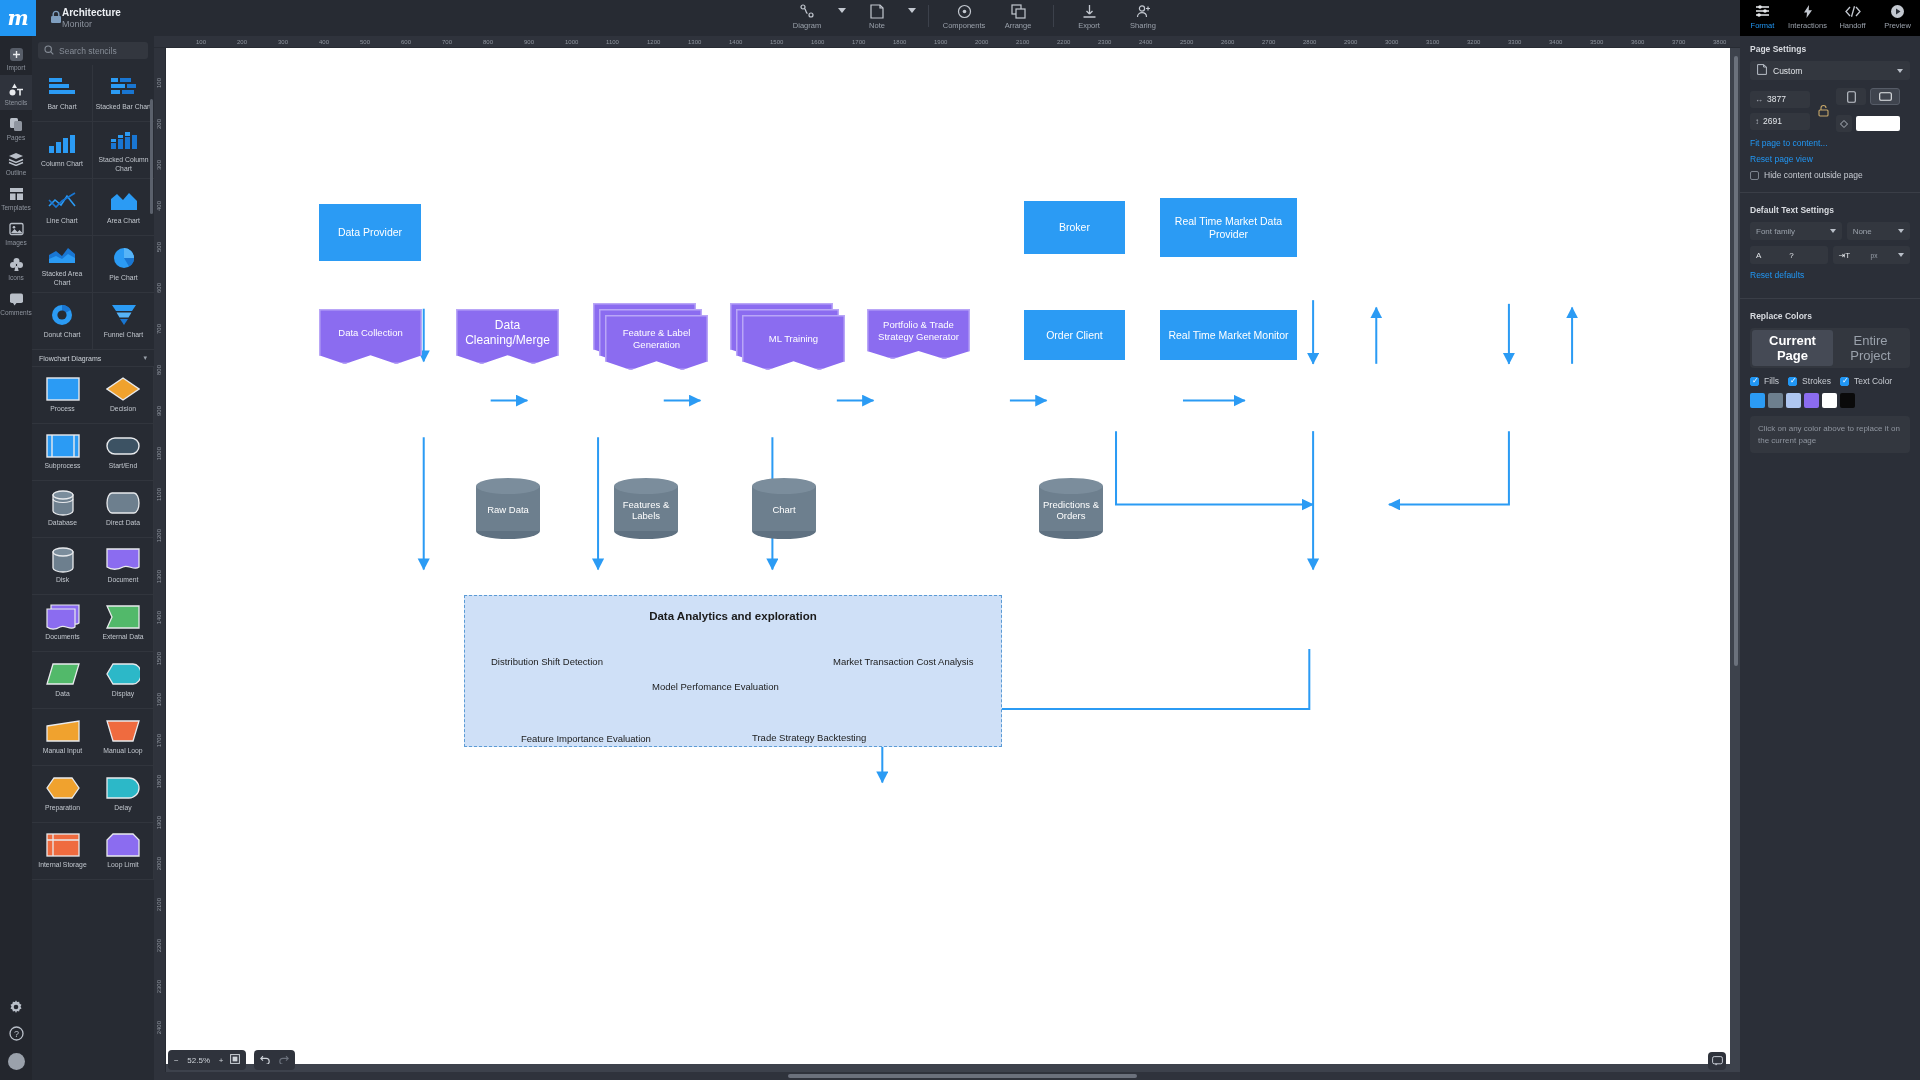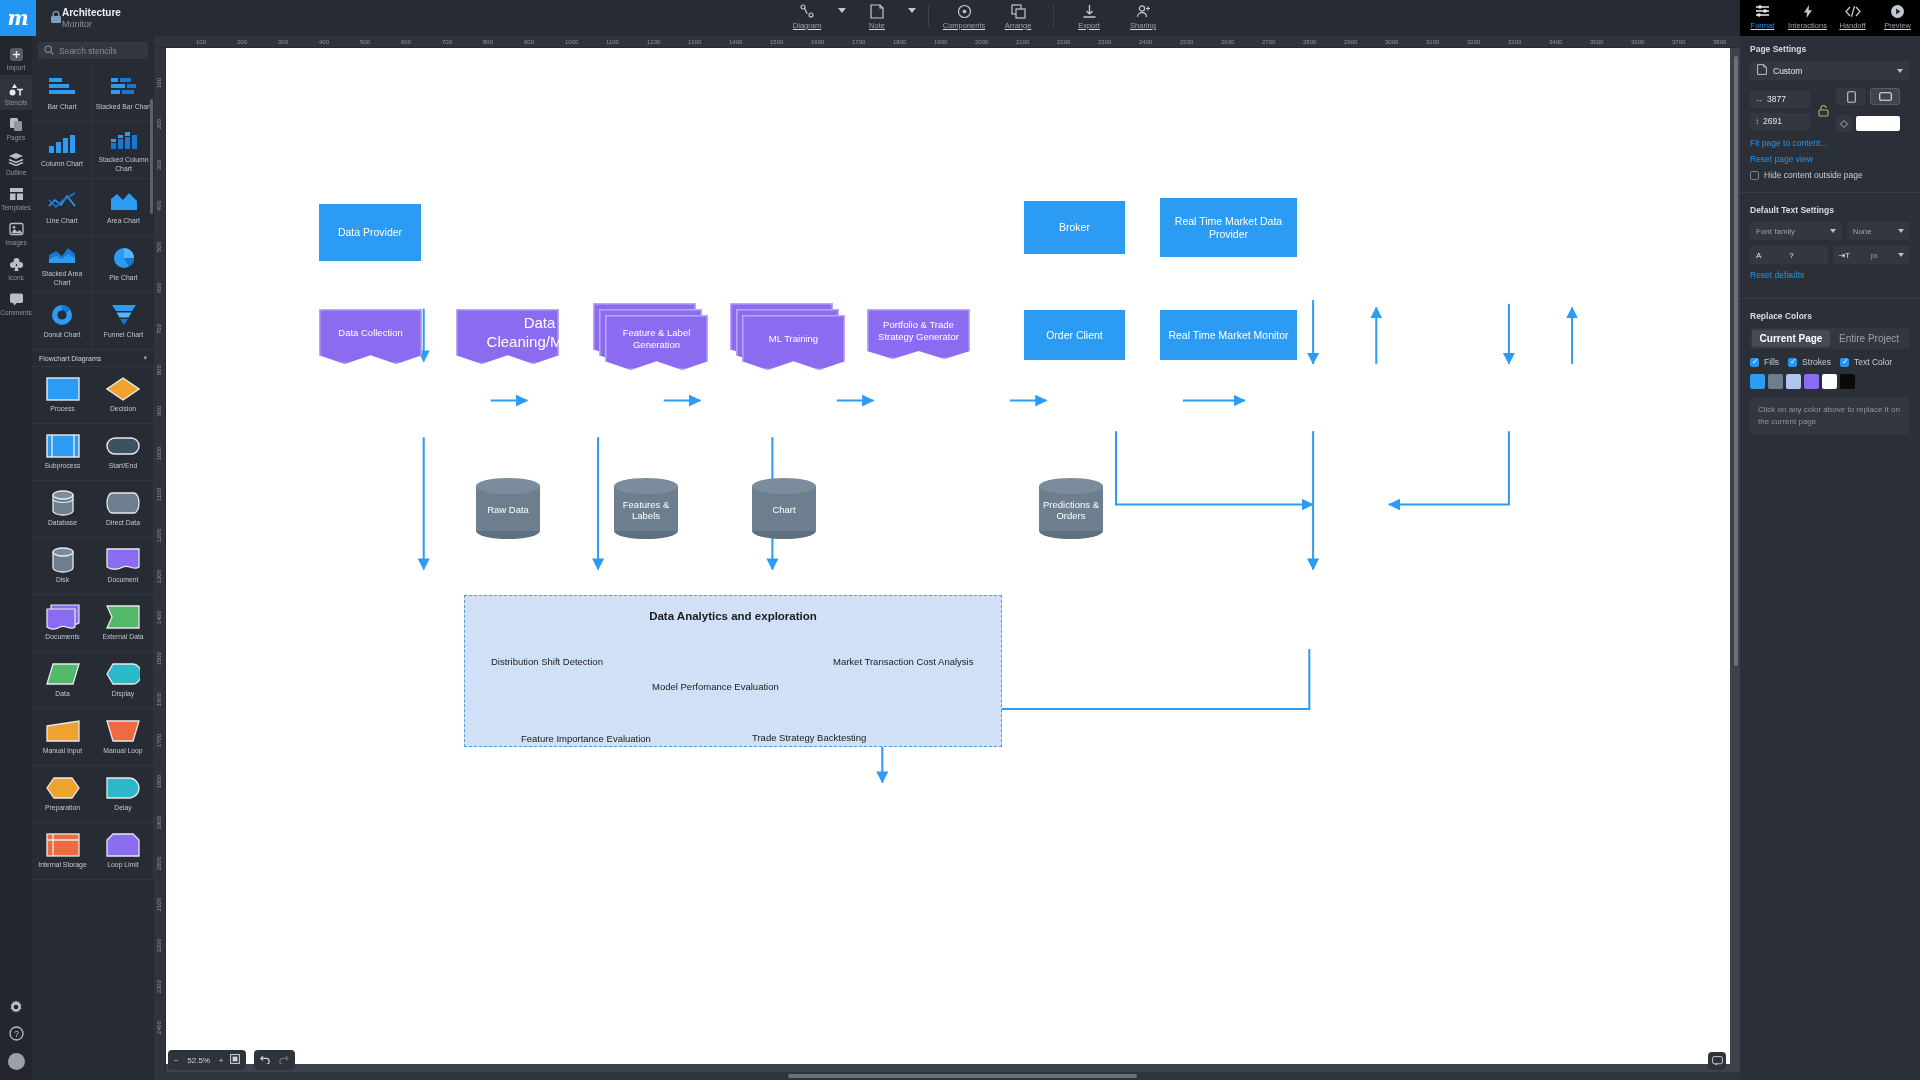--- a/index.html
+++ b/index.html
@@ -14,21 +14,21 @@
   
   .topbar { height:36px; background:#272b33; display:flex; align-items:stretch; position:relative; z-index:30; flex:0 0 36px; }
   .logo { width:36px; height:36px; background:#2196f3; color:#fff; display:flex; align-items:center; justify-content:center;
           font-family:"DejaVu Serif", serif; font-style:italic; font-size:20px; font-weight:700; }
   .doc-info { display:flex; align-items:center; padding-left:14px; }
   .lock-ic { color:#7f9fc0; font-size:15px; line-height:1; }
   .doc-text { display:flex; flex-direction:column; line-height:1.15; }
   .doc-title { font-size:10px; font-weight:700; color:#eceff3; }
   .doc-sub { font-size:9px; color:#8b929d; }
   .tb-center { position:absolute; left:780px; top:0; height:36px; display:flex; align-items:flex-start; gap:0; }
-  .tb-item { display:flex; flex-direction:column; align-items:center; justify-content:flex-start; width:54px; padding-top:3px; cursor:pointer;text-decoration:underline; }
+  .tb-item { display:flex; flex-direction:column; align-items:center; justify-content:flex-start; width:54px; padding-top:3px; cursor:pointer; }
   .tb-item .ic { height:16px; display:flex; align-items:center; justify-content:center; color:#c3c8d0; }
   .tb-item .lb { font-size:7.5px; color:#9aa1ab; margin-top:2px; white-space:nowrap; }
   .caret { width:16px; display:flex; align-items:center; justify-content:center; padding-top:8px; cursor:pointer; }
   .caret::after { content:""; border-left:4px solid transparent; border-right:4px solid transparent; border-top:5px solid #c3c8d0; }
   .tb-sep { width:1px; height:22px; background:#3c414b; margin:5px 8px 0 8px; }
   .tb-right { position:absolute; right:0; top:0; height:36px; width:180px; display:flex; align-items:flex-start; background:#000000; }
   .tb-right .tb-item { width:45px; }
   .tb-right .tb-item.active .lb { color:#2196f3; }
 
   
@@ -120,21 +120,21 @@
   .lnk { color:#2196f3; font-size:8.5px; margin:6px 0; cursor:pointer; display:block; }
   .chk { display:flex; align-items:center; gap:5px; font-size:8.5px; color:#c8ccd3; cursor:pointer; }
   .box { width:9px; height:9px; border:1px solid #7c838e; border-radius:2px; background:#2b2f38; flex:0 0 9px; }
   .box.on { background:#2196f3; border-color:#2196f3; position:relative; }
   .box.on::after { content:"✓"; position:absolute; left:1px; top:-2px; font-size:8px; color:#fff; }
   .divider { height:1px; background:#3a3e47; margin:4px 0; }
   .trow { display:flex; gap:5px; margin-top:6px; }
   .tfield { height:18px; background:#33373f; border-radius:3px; display:flex; align-items:center; padding:0 6px; font-size:8px; color:#9aa1ab; }
   .tfield .cv2 { margin-left:auto; border-left:3px solid transparent; border-right:3px solid transparent; border-top:4px solid #b9bfc8; }
   .segmented { display:flex; background:#33373f; border-radius:4px; padding:2px; margin-bottom:8px; }
-  .segbtn { flex:1; text-align:center; font-size:10px; padding:3px 0; border-radius:3px; color:#9aa1ab; cursor:pointer; }
+  .segbtn { flex:1; text-align:center; font-size:13px; padding:3px 17px; border-radius:3px; color:#9aa1ab; cursor:pointer; }
   .segbtn.active { background:#454a55; color:#fff; font-weight:700; }
   .chkrow { display:flex; gap:9px; margin-bottom:7px; }
   .swatches { display:flex; gap:3px; }
   .sw { width:15px; height:15px; border-radius:2px; cursor:pointer; }
   .hint { background:#33373f; border-radius:4px; padding:7px 8px; font-size:8px; color:#8f959f; line-height:1.45; margin-top:8px; }
 </style>
 </head>
 <body>
 
 <div class="app">
@@ -750,21 +750,21 @@
             <div class="node blue" style="left: 858px; top: 153px; width: 101px; height: 53px;">Broker</div>
             <div class="node blue" style="left: 994px; top: 150px; width: 137px; height: 59px;">Real Time Market Data Provider</div>
             <div class="node blue" style="left: 858px; top: 262px; width: 101px; height: 50px;">Order Client</div>
             <div class="node blue" style="left: 994px; top: 262px; width: 137px; height: 50px;">Real Time Market Monitor</div>
             <div class="doc-stack" style="left: 153px; top: 261px; width: 103px; height: 55px;">
               <div class="docshape" style="left: 0px; top: 0px; width: 103px; height: 55px; clip-path: polygon(0px 0px, 100% 0px, 100% 84%, 75% 100%, 50% 84%, 25% 100%, 0px 84%); box-shadow: rgb(185, 166, 247) 0px 0px 0px 1.5px inset;"></div>
               <div style="position: absolute; left: 0px; top: 0px; width: 103px; height: 47.3px; display: flex; align-items: center; justify-content: center; color: rgb(255, 255, 255); font-size: 9.5px; line-height: 1.22; text-align: center; padding: 0px 4px;">Data Collection</div>
             </div>
             <div class="doc-stack" style="left: 290px; top: 261px; width: 103px; height: 55px;">
               <div class="docshape" style="left: 0px; top: 0px; width: 103px; height: 55px; clip-path: polygon(0px 0px, 100% 0px, 100% 84%, 75% 100%, 50% 84%, 25% 100%, 0px 84%); box-shadow: rgb(185, 166, 247) 0px 0px 0px 1.5px inset;"></div>
-              <div style="position: absolute; left: 0px; top: 0px; width: 103px; height: 47.3px; display: flex; align-items: center; justify-content: center; color: rgb(255, 255, 255); font-size: 15px; line-height: 1.22; text-align: center; padding: 0px 13px; margin-left: 32px;">Data Cleaning/Merge</div>
+              <div style="position: absolute; left: 0px; top: 0px; width: 103px; height: 47.3px; display: flex; align-items: center; justify-content: center; color: rgb(255, 255, 255); font-size: 12px; line-height: 1.22; text-align: center; padding: 0px 13px;">Data Cleaning/Merge</div>
             </div>
             <div class="doc-stack" style="left: 427px; top: 255px; width: 115px; height: 67px;">
               <div class="docshape" style="left: 0px; top: 0px; width: 103px; height: 55px; clip-path: polygon(0px 0px, 100% 0px, 100% 84%, 75% 100%, 50% 84%, 25% 100%, 0px 84%); box-shadow: rgb(185, 166, 247) 0px 0px 0px 1.5px inset;"></div>
               <div class="docshape" style="left: 6px; top: 6px; width: 103px; height: 55px; clip-path: polygon(0px 0px, 100% 0px, 100% 84%, 75% 100%, 50% 84%, 25% 100%, 0px 84%); box-shadow: rgb(185, 166, 247) 0px 0px 0px 1.5px inset;"></div>
               <div class="docshape" style="left: 12px; top: 12px; width: 103px; height: 55px; clip-path: polygon(0px 0px, 100% 0px, 100% 84%, 75% 100%, 50% 84%, 25% 100%, 0px 84%); box-shadow: rgb(185, 166, 247) 0px 0px 0px 1.5px inset;"></div>
               <div style="position: absolute; left: 12px; top: 12px; width: 103px; height: 47.3px; display: flex; align-items: center; justify-content: center; color: rgb(255, 255, 255); font-size: 9.5px; line-height: 1.22; text-align: center; padding: 0px 4px;">Feature &amp; Label Generation</div>
             </div>
             <div class="doc-stack" style="left: 564px; top: 255px; width: 115px; height: 67px;">
               <div class="docshape" style="left: 0px; top: 0px; width: 103px; height: 55px; clip-path: polygon(0px 0px, 100% 0px, 100% 84%, 75% 100%, 50% 84%, 25% 100%, 0px 84%); box-shadow: rgb(185, 166, 247) 0px 0px 0px 1.5px inset;"></div>
               <div class="docshape" style="left: 6px; top: 6px; width: 103px; height: 55px; clip-path: polygon(0px 0px, 100% 0px, 100% 84%, 75% 100%, 50% 84%, 25% 100%, 0px 84%); box-shadow: rgb(185, 166, 247) 0px 0px 0px 1.5px inset;"></div>

